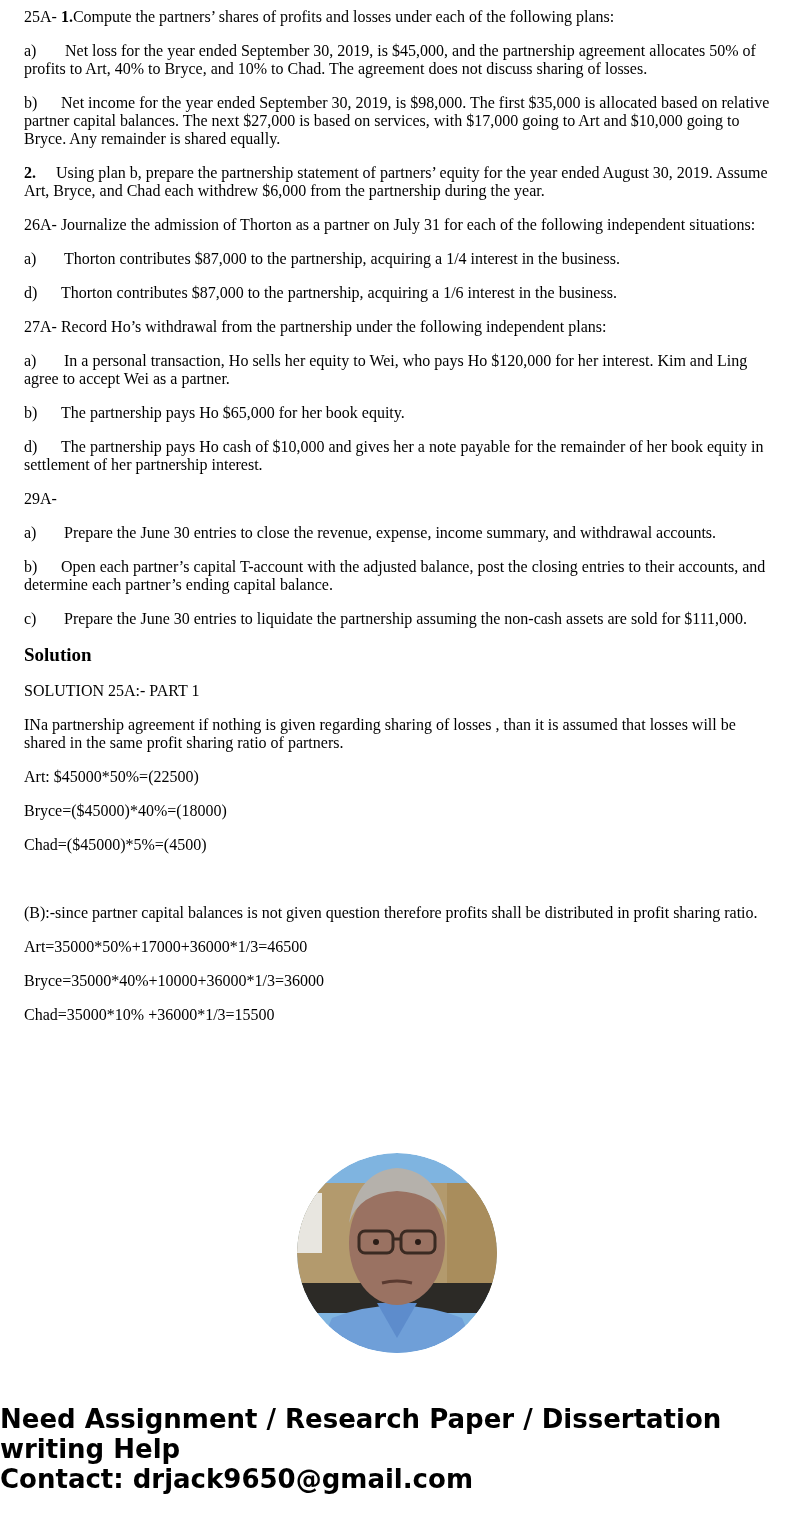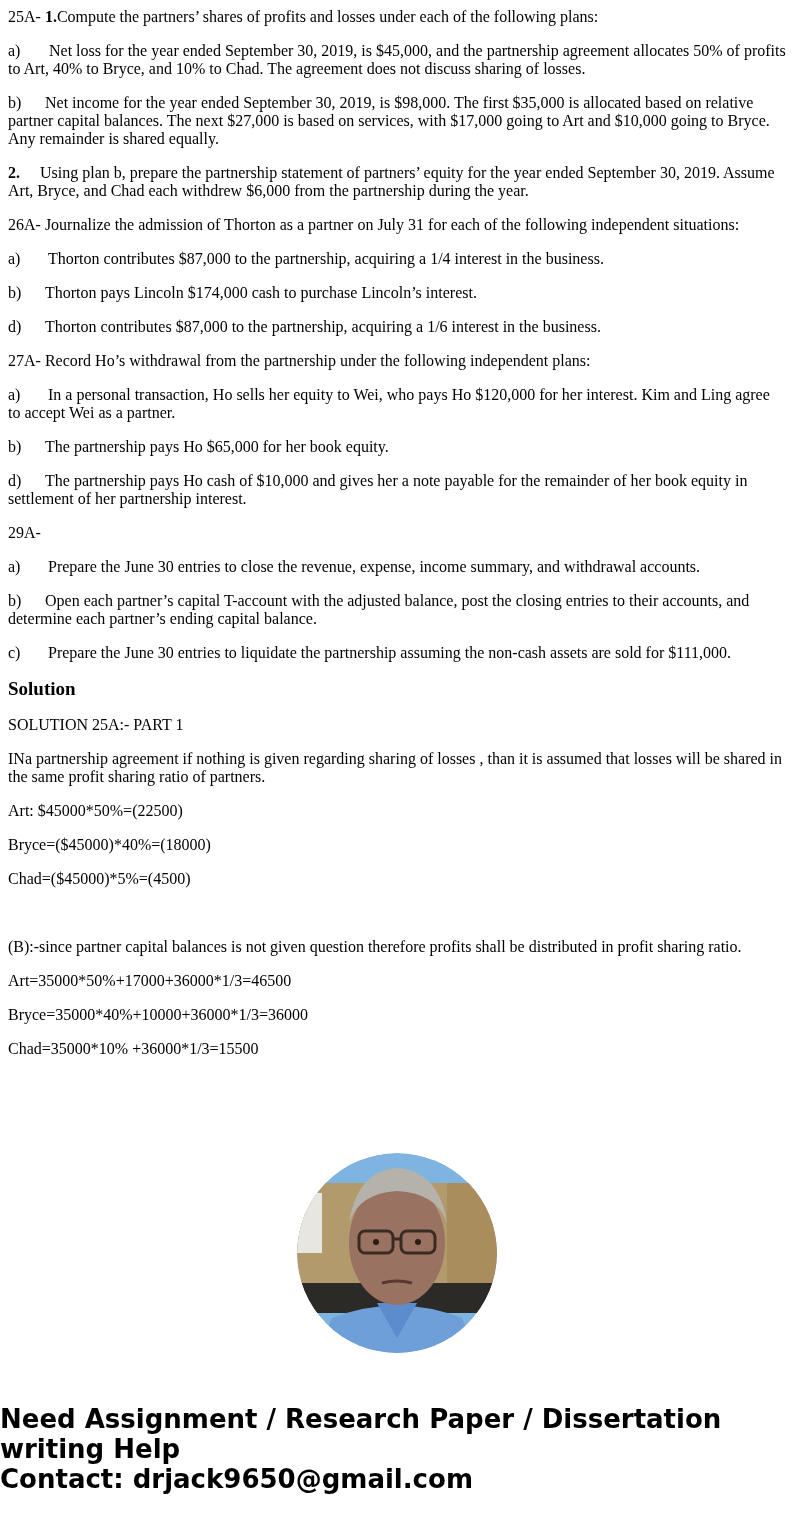--- a/index.html
+++ b/index.html
@@ -5,21 +5,21 @@
     html, body { margin: 0; padding: 0; background: #ffffff; }
     body {
       width: 794px;
       height: 1523px;
       overflow: hidden;
       font-family: "Liberation Serif", "DejaVu Serif", serif;
       font-size: 16px;
       color: #000;
       position: relative;
     }
-    .content { padding: 0 8px; }
+    .content { padding: 0 24px; }
     p { margin: 16px 0; line-height: 18px; }
     p.first { margin-top: 8px; }
     .lbl { display: inline-block; width: 37px; }
     .lbl.b { width: 37px; }
     h3.sol { font-size: 19px; font-weight: bold; margin: 2px 0 16px 0; line-height: 22px; }
     .spacer { height: 18px; }
     .avatar-wrap { position: absolute; left: 297px; top: 1153px; width: 200px; height: 200px; border-radius: 50%; overflow: hidden; }
     .promo {
       position: absolute; left: 0; top: 1404px; width: 794px; text-align: left;
       font-family: "DejaVu Sans", sans-serif; font-weight: bold; font-size: 26px; line-height: 30px; color: #000;
@@ -29,25 +29,24 @@
 <body>
 
 <div class="content">
 
   <p class="first"><span>25A- </span><b>1.</b><span>Compute the partners’ shares of profits and losses under each of the following plans:</span></p>
 
   <p><span class="lbl">a)</span> <span>Net loss for the year ended September 30, 2019, is $45,000, and the partnership agreement allocates 50% of profits to Art, 40% to Bryce, and 10% to Chad. The agreement does not discuss sharing of losses.</span></p>
 
   <p><span class="lbl b">b)</span><span>Net income for the year ended September 30, 2019, is $98,000. The first $35,000 is allocated based on relative partner capital balances. The next $27,000 is based on services, with $17,000 going to Art and $10,000 going to Bryce. Any remainder is shared equally.</span></p>
 
-  <p><b class="lbl" style="width:32px">2.</b><span>Using plan b, prepare the partnership statement of partners’ equity for the year ended September 30, 2019. Assume Art, Bryce, and Chad each withdrew $6,000 from the partnership during the year.</span></p>
+  <p><b class="lbl" style="width:32px">2.</b><span>Using plan b, prepare the partnership statement of partners’ equity for the year ended August 30, 2019. Assume Art, Bryce, and Chad each withdrew $6,000 from the partnership during the year.</span></p>
 
   <p>26A- Journalize the admission of Thorton as a partner on July 31 for each of the following independent situations:</p>
   <p><span class="lbl" style="width:40px">a)</span><span>Thorton contributes $87,000 to the partnership, acquiring a 1/4 interest in the business.</span></p>
-  <p><span class="lbl">b)</span><span>Thorton pays Lincoln $174,000 cash to purchase Lincoln’s interest.</span></p>
   <p><span class="lbl">d)</span><span>Thorton contributes $87,000 to the partnership, acquiring a 1/6 interest in the business.</span></p>
 
   <p>27A- Record Ho’s withdrawal from the partnership under the following independent plans:</p>
   <p><span class="lbl" style="width:40px">a)</span><span>In a personal transaction, Ho sells her equity to Wei, who pays Ho $120,000 for her interest. Kim and Ling agree to accept Wei as a partner.</span></p>
   <p><span class="lbl">b)</span><span>The partnership pays Ho $65,000 for her book equity.</span></p>
   <p><span class="lbl">d)</span><span>The partnership pays Ho cash of $10,000 and gives her a note payable for the remainder of her book equity in settlement of her partnership interest.</span></p>
 
   <p>29A-</p>
   <p><span class="lbl" style="width:40px">a)</span><span>Prepare the June 30 entries to close the revenue, expense, income summary, and withdrawal accounts.</span></p>
   <p><span class="lbl">b)</span><span>Open each partner’s capital T-account with the adjusted balance, post the closing entries to their accounts, and determine each partner’s ending capital balance.</span></p>

